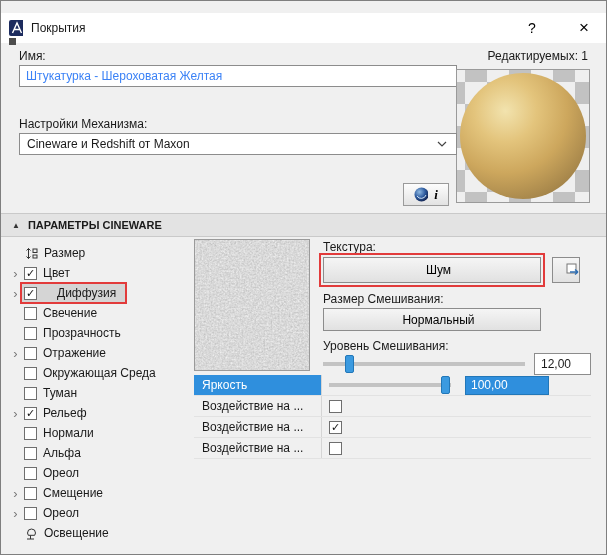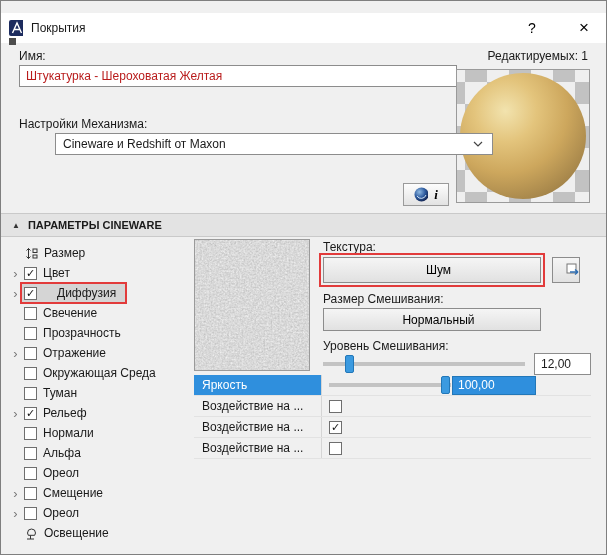--- a/index.html
+++ b/index.html
@@ -12,33 +12,33 @@
               display: flex; align-items: center; padding-left: 8px; gap: 8px; }
   .tb-spacer { flex: 1; }
   .tb-btn { width: 44px; height: 30px; border: 0; background: transparent; font: 14px "Liberation Sans", sans-serif;
             display: flex; align-items: center; justify-content: center; }
   .tb-btn.close { font-size: 17px; }
 
   .grip { position: absolute; left: 8px; top: 37px; width: 7px; height: 7px; background: #4d4d4d; }
   .label { position: absolute; white-space: nowrap; }
 
   .text-input { position: absolute; left: 18px; top: 64px; width: 438px; height: 22px;
-                border: 1px solid #8c8c8c; background: #fff; padding: 0 6px; color: #b91c1c;
+                border: 1px solid #8c8c8c; background: #fff; padding: 0 6px; color: #3b82f6;
                 font: 12px "Liberation Sans", sans-serif; }
 
   
   .preview { position: absolute; left: 455px; top: 68px; width: 134px; height: 134px;
              border: 1px solid #9a9a9a; overflow: hidden;
              background-image: conic-gradient(#c2c2c2 90deg, #efefef 90deg 180deg, #c2c2c2 180deg 270deg, #efefef 270deg);
              background-size: 44px 44px; background-position: 8px 12px; }
   .sphere { position: absolute; left: 3px; top: 3px; width: 126px; height: 126px; border-radius: 50%;
             background: radial-gradient(circle at 36% 30%, #f2e3ae 0%, #e3c47c 26%, #cda75d 52%, #a5854a 78%, #6e5832 100%); }
 
   .combo { position: absolute; left: 18px; top: 132px; width: 438px; height: 22px; border: 1px solid #8c8c8c;
-           background: #fff; display: flex; align-items: center; justify-content: space-between; padding: 0 7px; margin-left: 36px; }
+           background: #fff; display: flex; align-items: center; justify-content: space-between; padding: 0 7px; }
 
   .c4d-btn { position: absolute; left: 402px; top: 182px; width: 46px; height: 23px;
              border: 1px solid #9a9a9a; background: linear-gradient(#fdfdfd, #e2e2e2);
              display: flex; align-items: center; justify-content: center; gap: 6px;
              font: bold italic 13px "Liberation Serif", serif; }
 
   .section-hdr { position: absolute; left: 0; top: 212px; width: 100%; height: 24px; background: #e3e3e3;
                  border-top: 1px solid #c9c9c9; border-bottom: 1px solid #c9c9c9;
                  display: flex; align-items: center; gap: 8px; padding-left: 11px;
                  font-weight: bold; font-size: 11px; }
@@ -77,21 +77,21 @@
                  border: 1px solid #8c8c8c; display: flex; align-items: center; padding: 0 6px; }
 
   
   .param-table { position: absolute; left: 193px; top: 374px; width: 397px; }
   .pt-row { display: flex; height: 21px; align-items: center; border-bottom: 1px solid #e2e2e2; }
   .pt-label { width: 127px; height: 100%; display: flex; align-items: center; padding-left: 8px; }
   .pt-label.sel { background: #2f8fdd; color: #fff; }
   .pt-ctrl { flex: 1; height: 100%; display: flex; align-items: center; border-left: 1px solid #d5d5d5;
              padding-left: 7px; }
   .row-slider { position: relative; width: 122px; height: 18px; }
-  .pt-value { margin-left: 1px; width: 84px; height: 19px; display: flex; align-items: center;
+  .pt-value { margin-left: 14px; width: 84px; height: 19px; display: flex; align-items: center;
               padding: 0 5px; }
   .pt-value.sel { background: #2f8fdd; color: #fff; border: 1px solid #2277b8; }
 </style>
 </head>
 <body>
 
 <div class="dialog">
 
   <div class="titlebar">
     <span class="icon13">

